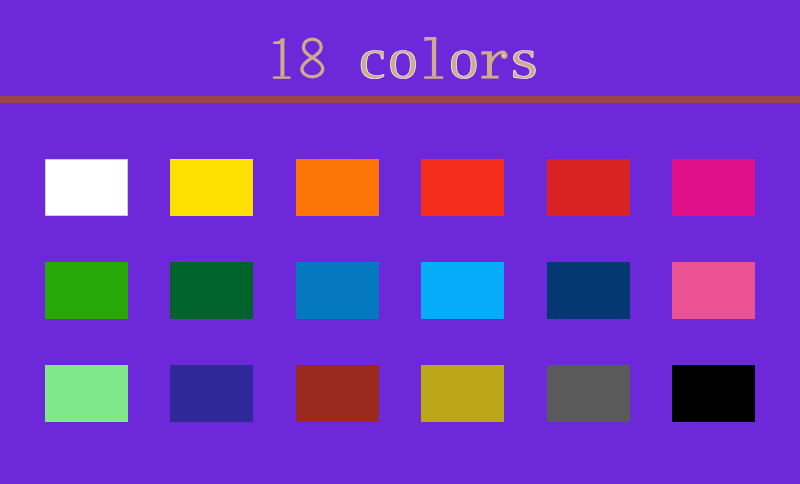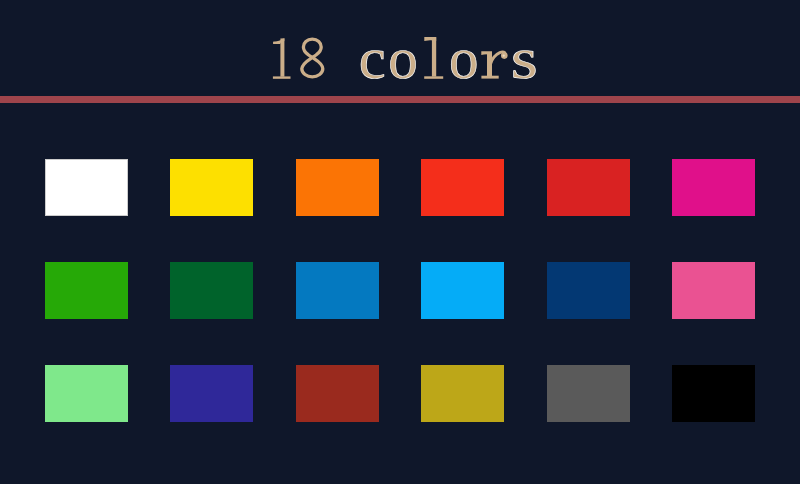--- a/index.html
+++ b/index.html
@@ -107,21 +107,21 @@
     height: 57px;
   }
   .swatch.outlined {
     box-sizing: border-box;
     border: 1px solid #cccccc;
   }
 </style>
 </head>
 <body>
 
-<div class="page" style="background: #0f172a;">
+<div class="page" style="background: #6d28d9;">
 
   <div class="header">
     <div class="title">
       <span class="line" style="color: rgb(203, 174, 137);"><span class="ch digit svg-glyph">1</span><span class="ch digit svg-glyph">8</span><span class="ch lower">&nbsp;</span><span class="ch lower glyph-c">c</span><span class="ch lower">o</span><span class="ch lower svg-glyph">l</span><span class="ch lower">o</span><span class="ch lower svg-glyph">r</span><span class="ch lower glyph-s">s</span></span>
     </div>
     <svg class="title-glyph-overlay" width="800" height="103" viewBox="0 0 800 103">
       <g class="ink" fill="#cbae89">
         <path d="M280.4,38.6 L284.4,38.2 L284.4,76.8 L280.4,76.8 Z"></path>
         <path d="M273.2,41.8 L280.4,41.8 L280.4,44.0 L273.2,44.0 Z"></path>
         <path d="M273.2,41.8 C277.0,41.6 281.0,40.4 284.4,38.2 L284.4,41.0 C281.4,42.8 277.6,43.9 273.4,44.0 Z"></path>

